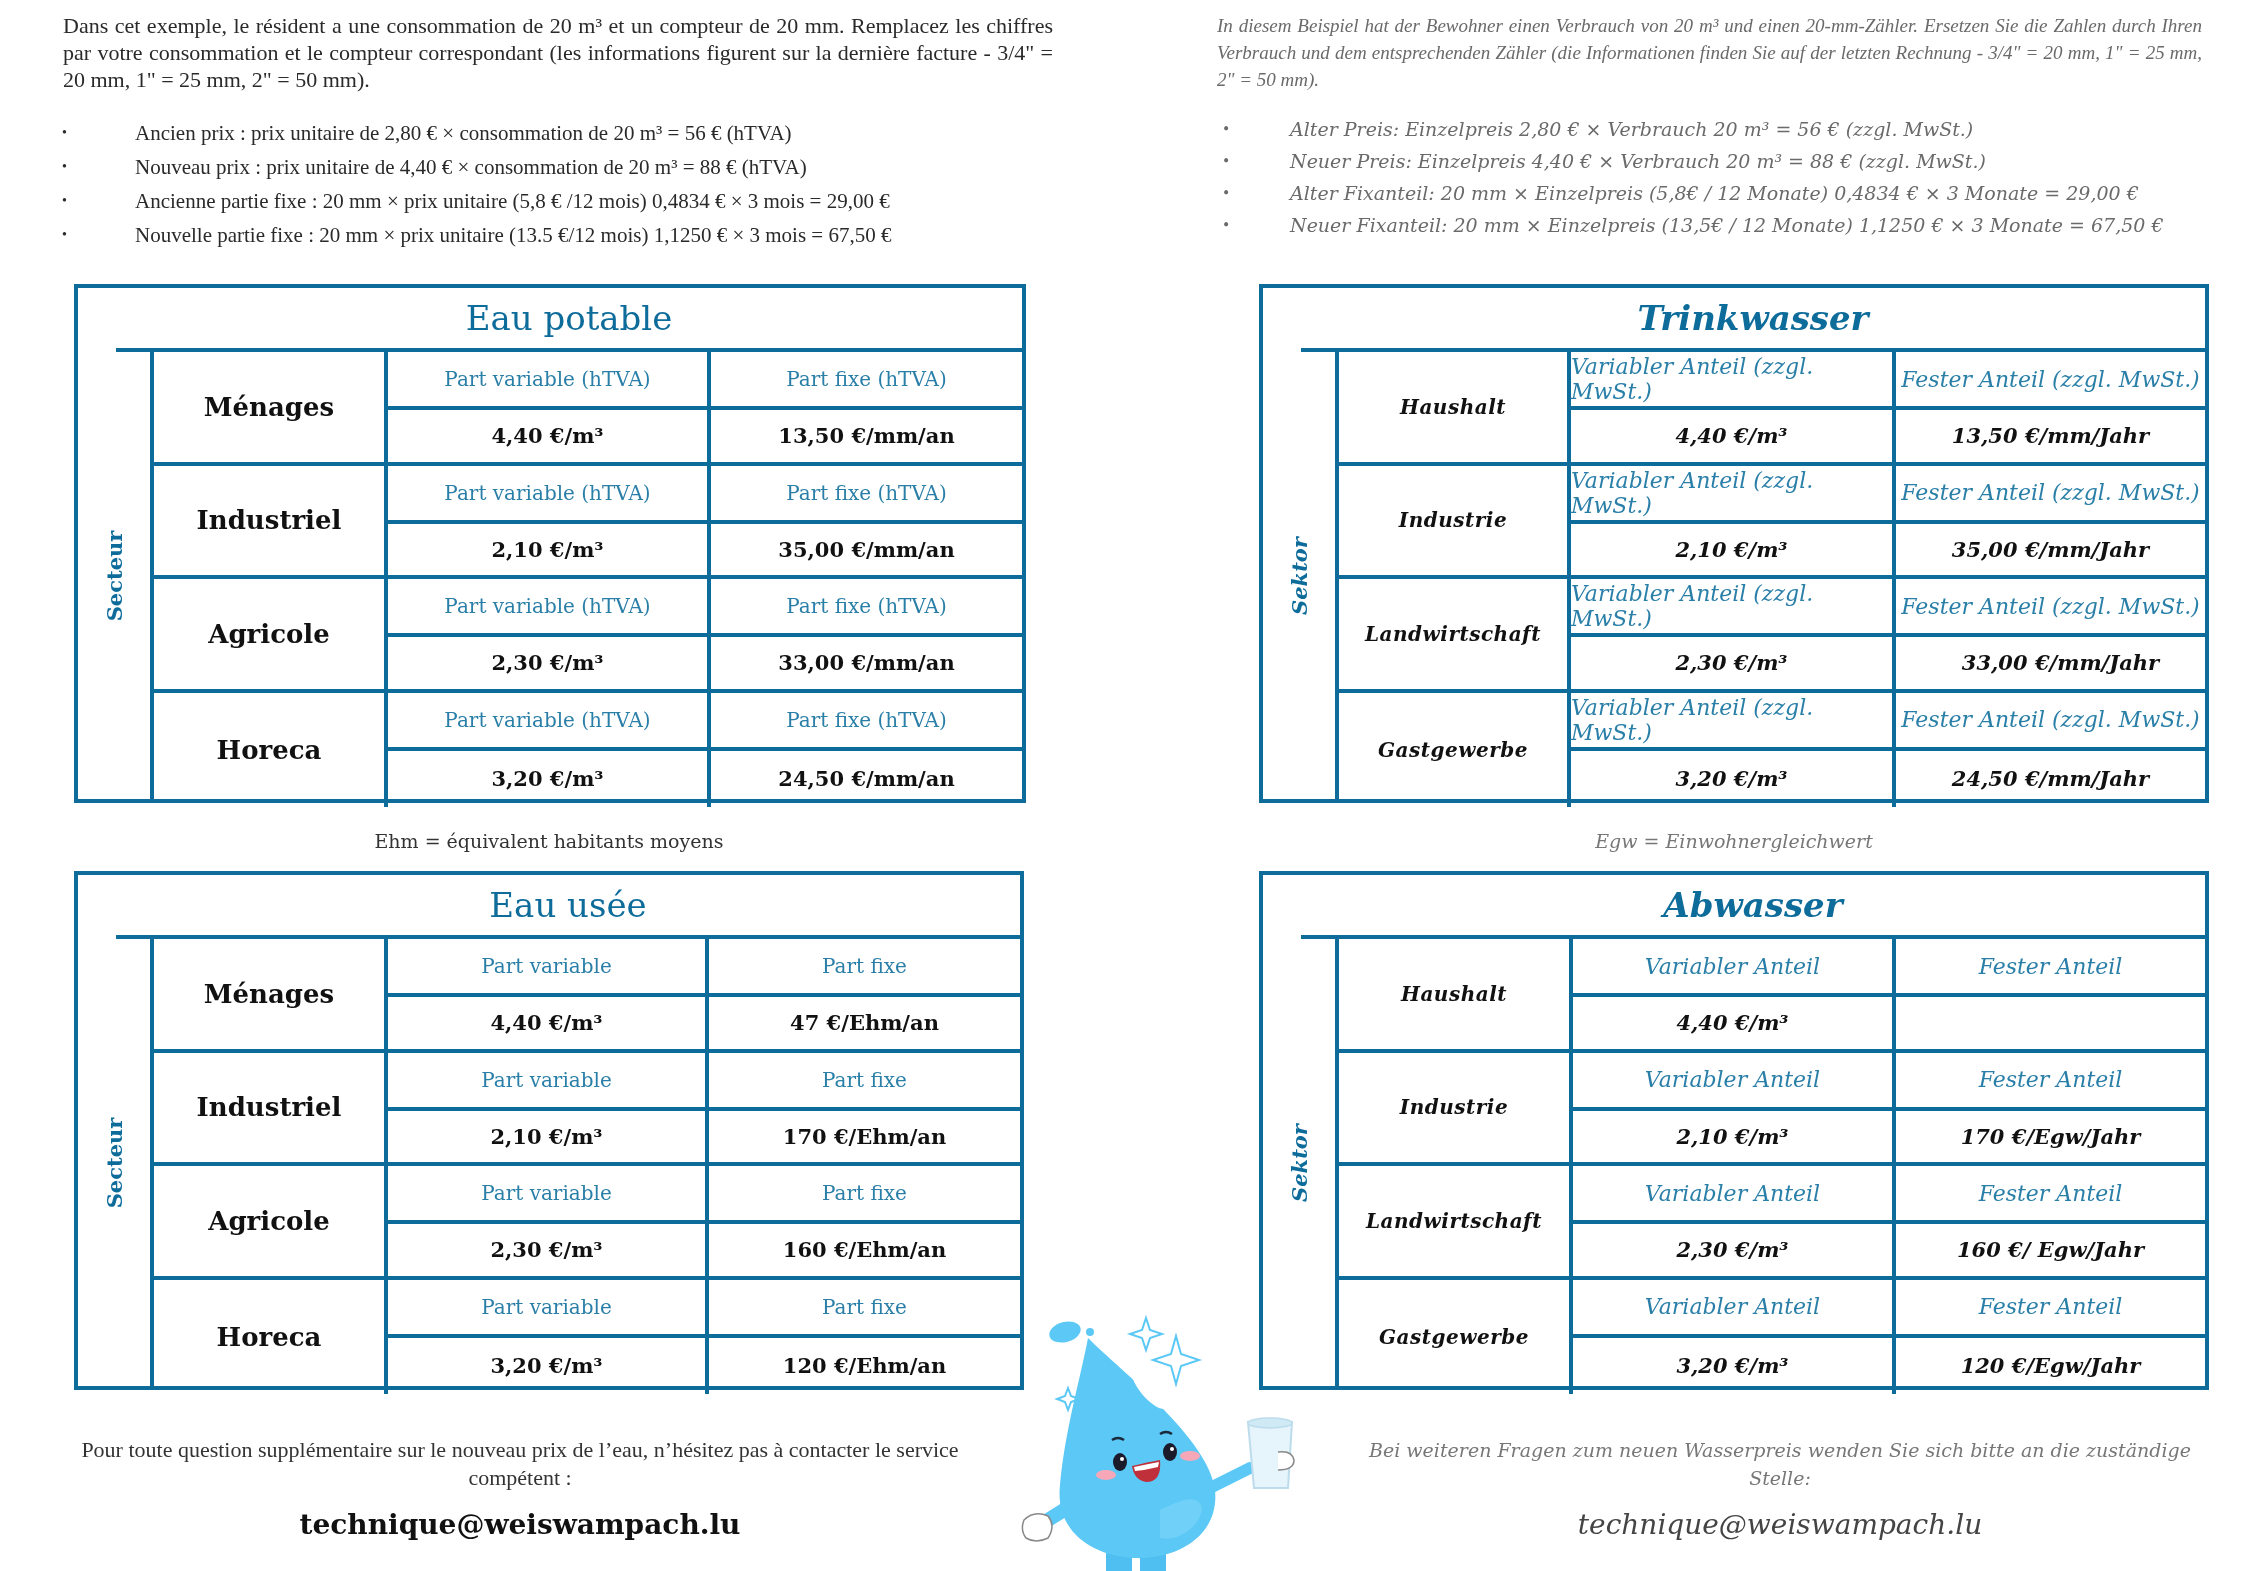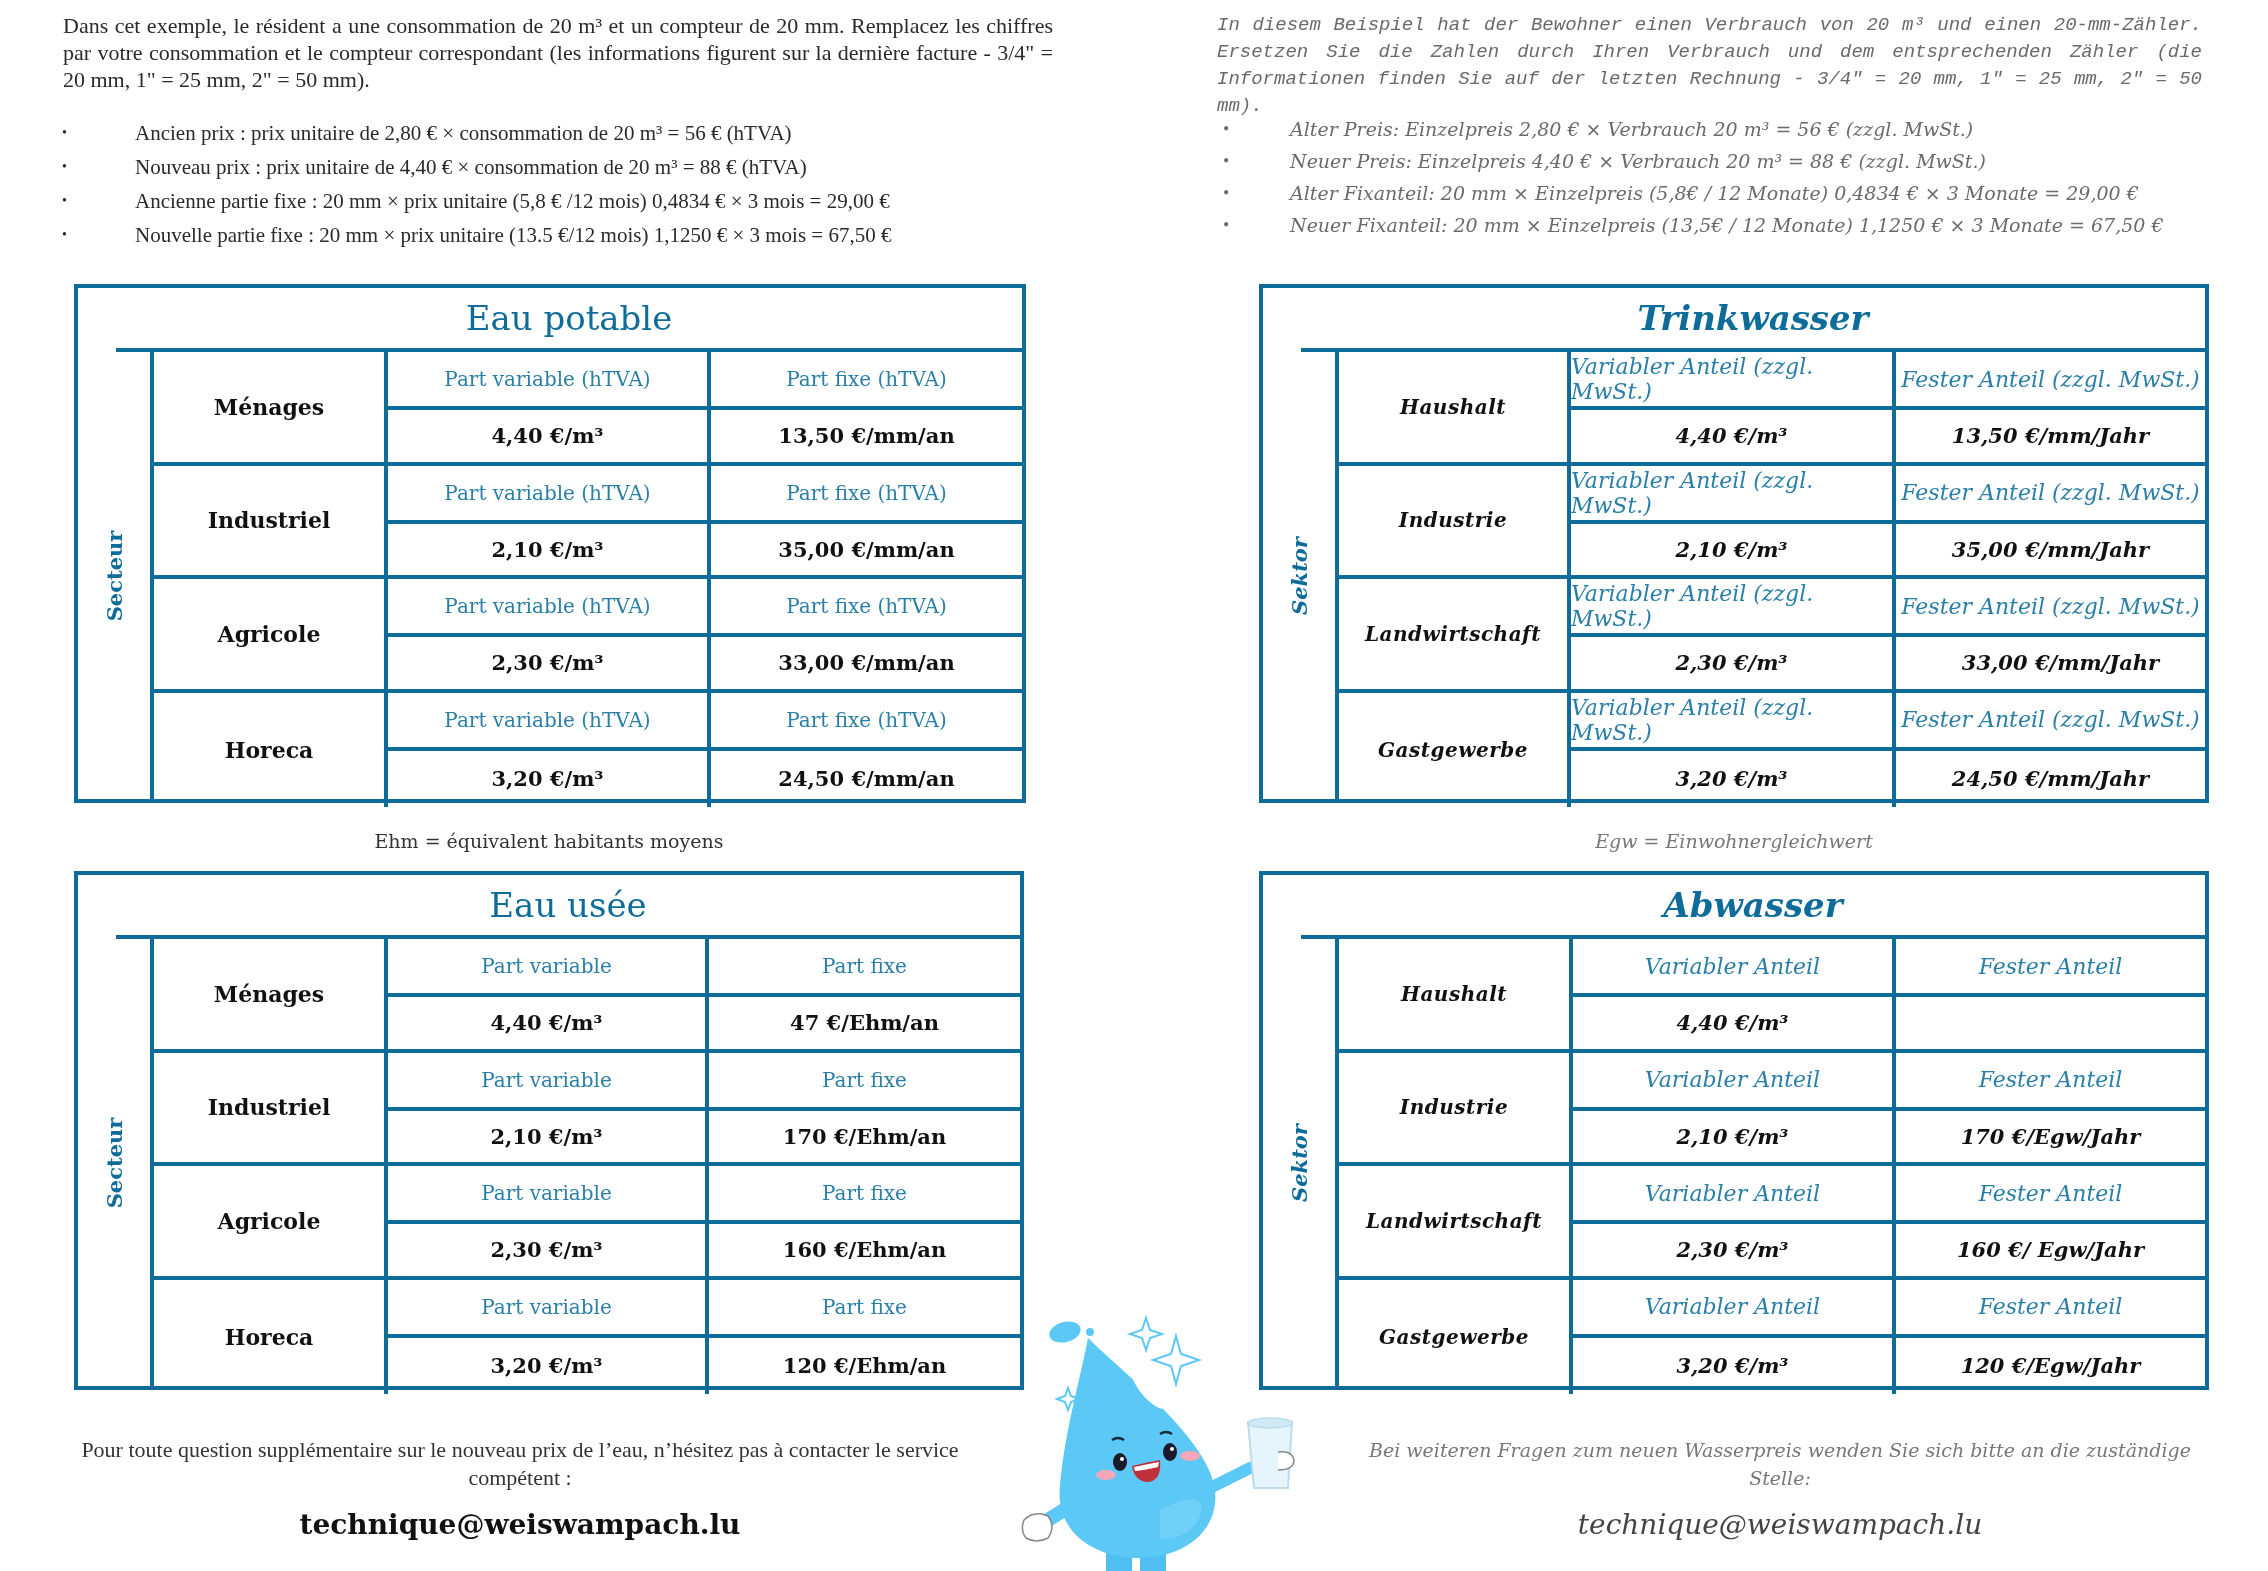--- a/index.html
+++ b/index.html
@@ -2,21 +2,21 @@
 <html><head>
 <meta charset="utf-8">
 <style>
   html, body { margin:0; padding:0; background:#ffffff; }
   body { width:2268px; height:1571px; position:relative; overflow:hidden;
          font-family:"DejaVu Serif", "Liberation Serif", serif; color:#222; }
 
   
   .intro { position:absolute; font-size:20px; line-height:27px; color:#2a2a2a; text-align:justify; }
   .intro.fr { left:63px; top:12px; width:990px; font-family:"Liberation Serif", serif; font-size:22px; }
-  .intro.de { left:1217px; top:12px; width:985px; font-style:italic; color:#6a6a6a; font-family:Liberation Mono, monospace; font-size:19px; }
+  .intro.de { left:1217px; top:12px; width:985px; font-style:italic; color:#6a6a6a; font-family:Liberation Serif, serif; font-size:19px; }
   .intro p { margin:0; }
   .bullets { list-style:none; margin:0; padding:0; position:absolute; }
   .bullets li { position:relative; height:34px; line-height:34px; white-space:nowrap; }
   .bullets .dot { position:absolute; font-size:14px; }
   .fr-bullets { left:62px; top:116px; font-family:"Liberation Serif", serif; font-size:21px; color:#2a2a2a; }
   .fr-bullets .dot { left:0; }
   .fr-bullets .txt { position:absolute; left:73px; }
   .de-bullets { left:1222px; top:113px; font-family:"DejaVu Serif", serif; font-style:italic; font-size:19px; color:#6a6a6a; }
   .de-bullets li { height:32px; line-height:32px; }
   .de-bullets .dot { left:0; }
@@ -28,21 +28,21 @@
                    display:flex; align-items:center; justify-content:center; color:#0e6c9b; font-size:34px;margin-left:38px; }
   .ptable.de .title { font-style:italic; font-weight:bold; }
   .ptable .body { position:absolute; left:0; right:0; top:64px; bottom:0; }
   .ptable .sector-col { position:absolute; left:0; top:0; bottom:0; width:72px; border-right:4px solid #0e6c9b; }
   .ptable .sector-col span { position:absolute; left:50%; top:50%; transform:translate(-50%,-50%) rotate(-90deg);
                              color:#0e6c9b; font-weight:bold; font-size:21px; white-space:nowrap; }
   .ptable.de .sector-col span { font-style:italic; }
   .row { position:absolute; left:76px; right:0; height:114px; border-bottom:4px solid #0e6c9b; box-sizing:border-box; }
   .row:last-child { border-bottom:none; }
   .row .name { position:absolute; left:0; top:0; bottom:0; border-right:4px solid #0e6c9b;
-               display:flex; align-items:center; justify-content:center; font-weight:bold; font-size:22px; color:#111; }
+               display:flex; align-items:center; justify-content:center; font-weight:bold; font-size:26px; color:#111; }
   .ptable.de .row .name { font-style:italic; font-size:20px; letter-spacing:0.5px; }
   .row .cell { position:absolute; display:flex; align-items:center; justify-content:center; box-sizing:border-box; }
   .row .hdr { color:#2a7fa8; font-size:20px; font-family:"DejaVu Serif", serif; font-weight:normal; }
   .ptable.de .row .hdr { font-style:italic; font-size:22px; }
   .row .val { font-weight:bold; font-size:21px; color:#111; }
   .ptable.de .row .val { font-style:italic; }
   .row .split { position:absolute; height:4px; background:#0e6c9b; }
   .row .vsplit { position:absolute; top:0; bottom:0; width:4px; background:#0e6c9b; }
 
   .footnote { position:absolute; font-size:19px; text-align:center; }

